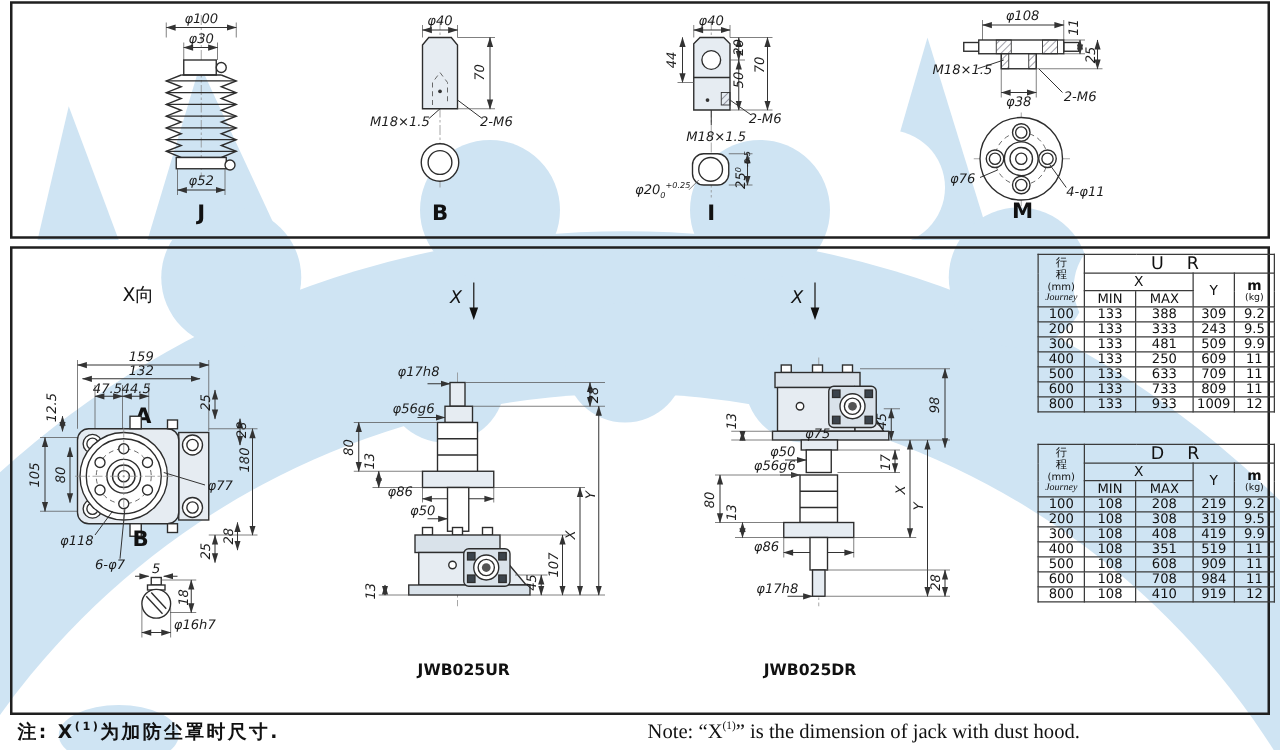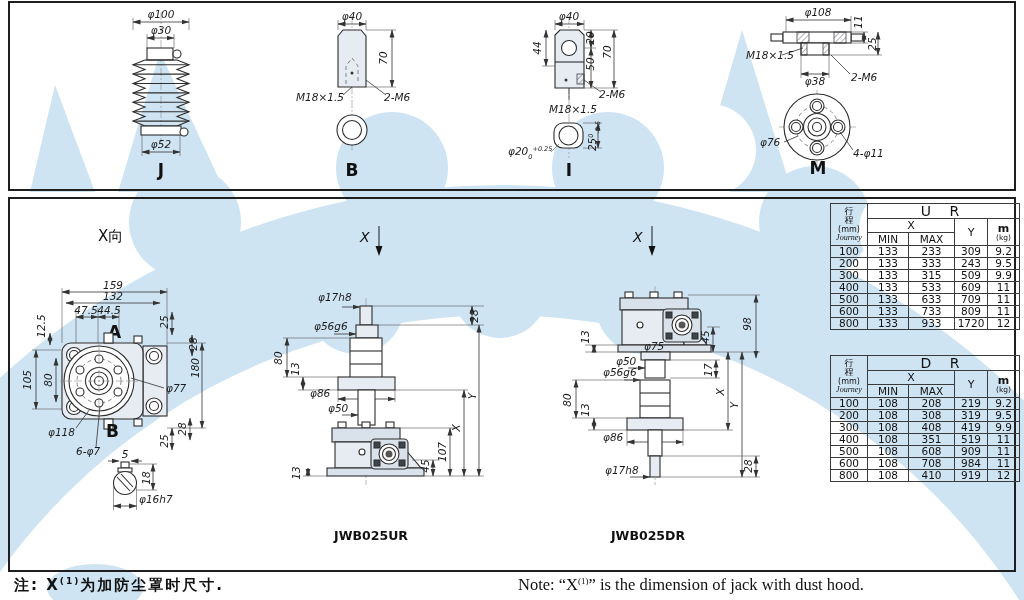--- a/index.html
+++ b/index.html
@@ -507,42 +507,42 @@
           <div class="t-kg">(kg)</div>
         </td>
   </tr>
   <tr style="height:13px">
     <td>MIN</td>
     <td>MAX</td>
   </tr>
   <tr style="height:12px">
         <td>100</td>
         <td>133</td>
-        <td>233</td>
+        <td>388</td>
         <td>309</td>
         <td>9.2</td>
       </tr>
   <tr style="height:12px">
         <td>200</td>
         <td>133</td>
         <td>333</td>
         <td>243</td>
         <td>9.5</td>
       </tr>
   <tr style="height:12px">
         <td>300</td>
         <td>133</td>
-        <td>315</td>
+        <td>481</td>
         <td>509</td>
         <td>9.9</td>
       </tr>
   <tr style="height:12px">
         <td>400</td>
         <td>133</td>
-        <td>533</td>
+        <td>250</td>
         <td>609</td>
         <td>11</td>
       </tr>
   <tr style="height:12px">
         <td>500</td>
         <td>133</td>
         <td>633</td>
         <td>709</td>
         <td>11</td>
       </tr>
@@ -550,21 +550,21 @@
         <td>600</td>
         <td>133</td>
         <td>733</td>
         <td>809</td>
         <td>11</td>
       </tr>
   <tr style="height:12px">
         <td>800</td>
         <td>133</td>
         <td>933</td>
-        <td>1720</td>
+        <td>1009</td>
         <td>12</td>
       </tr>
 </tbody>
   </table>
 
 <table class="dimtable" style="left:830px;top:355px;width:189px">
   <colgroup>
       <col style="width:37px">
       <col style="width:41px">
       <col style="width:46px">

